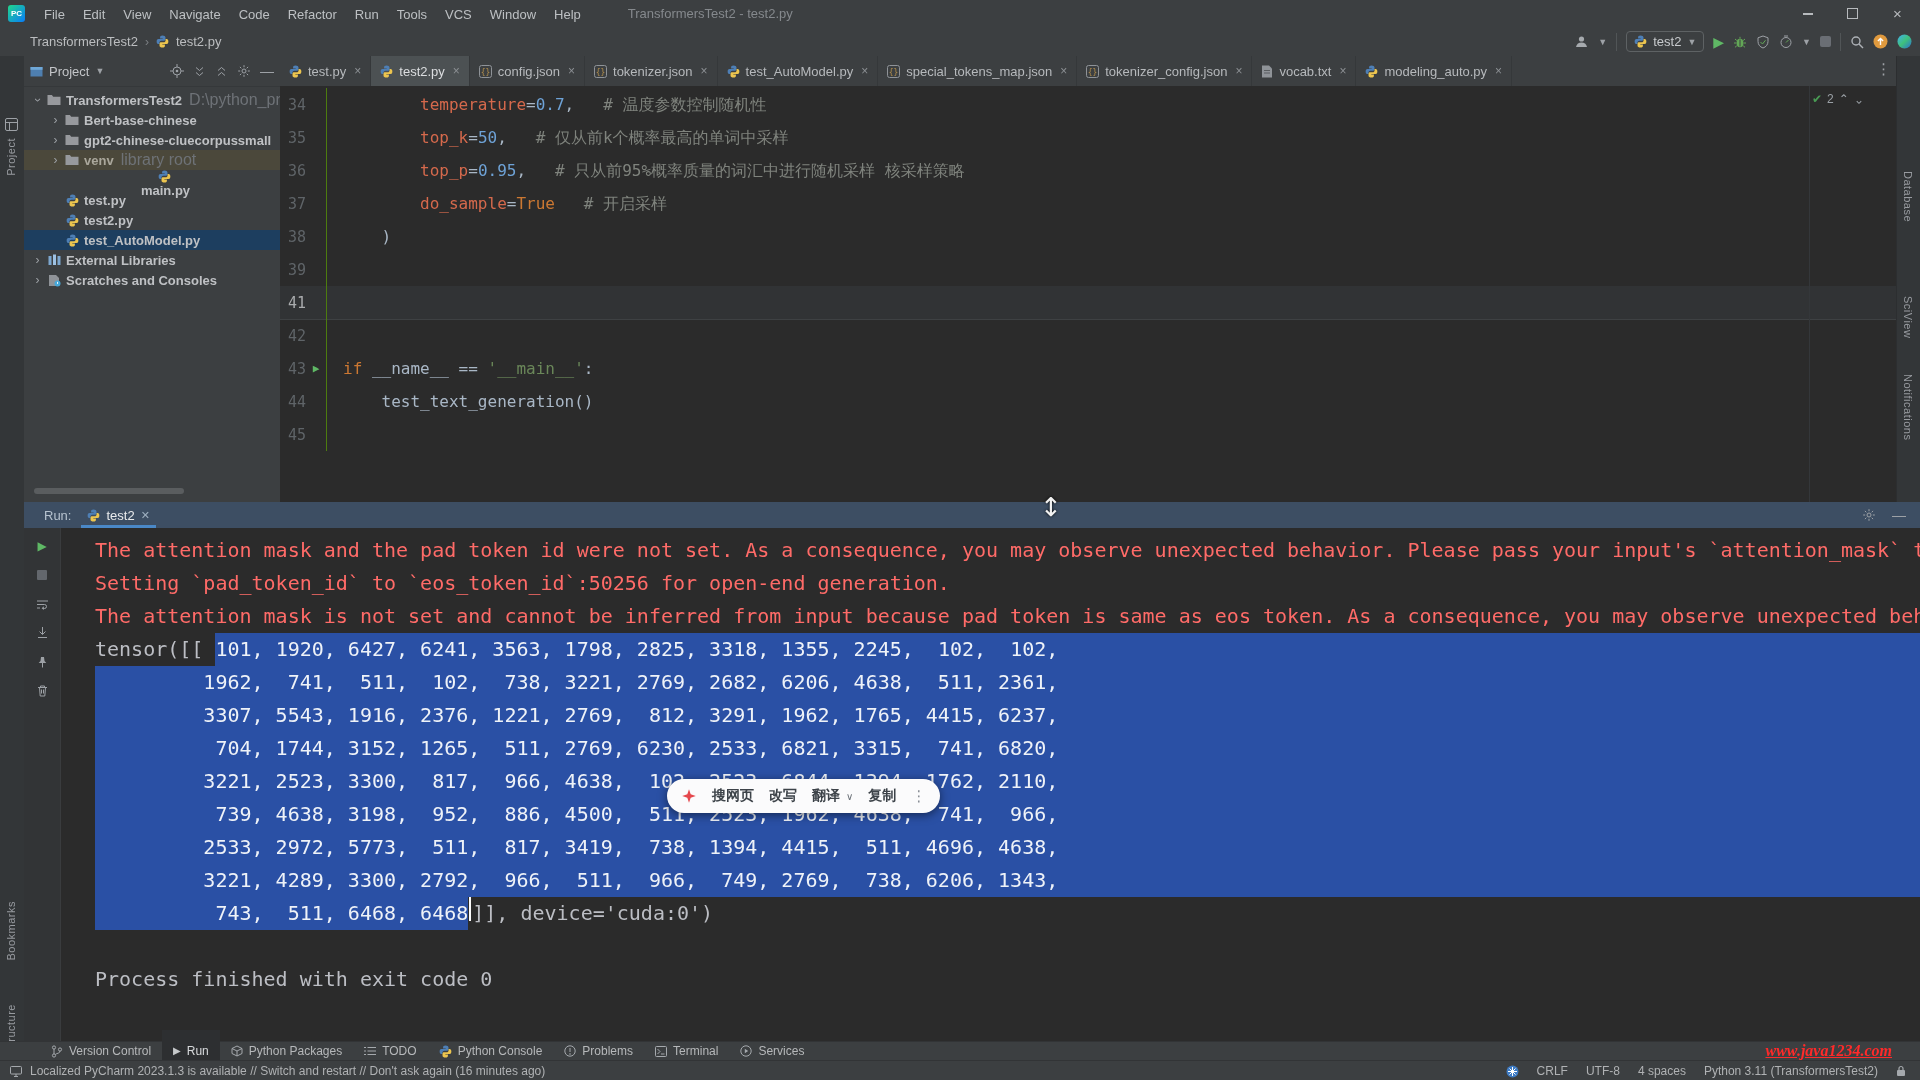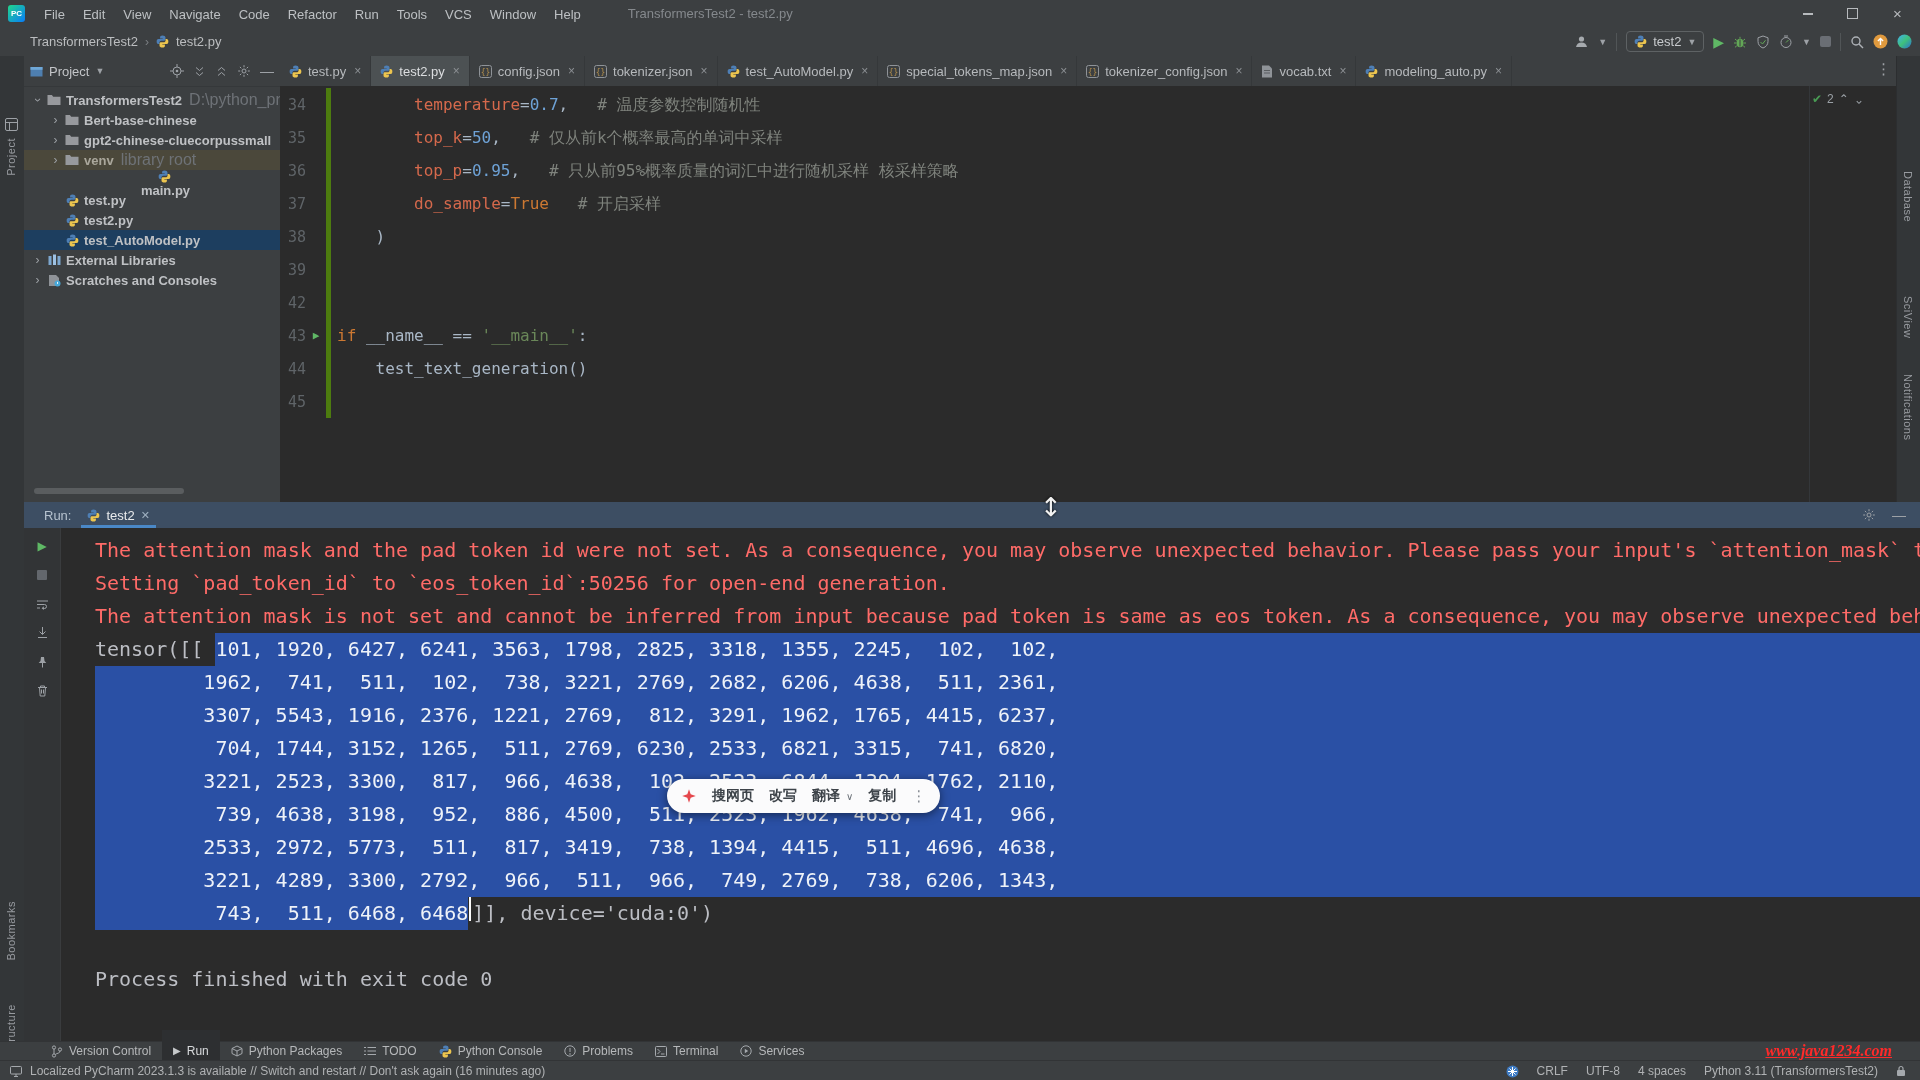--- a/index.html
+++ b/index.html
@@ -62,21 +62,21 @@
   .etab{display:flex;align-items:center;gap:6px;padding:0 9px;font-size:13px;color:#b6b9bc;border-right:1px solid #35383a;flex:none;}
   .etab.active{background:#4c5153;color:#dcdee0;}
   .tclose{color:#8c9094;font-size:12px;margin-left:2px;}
   #tab-more{position:absolute;left:1876px;top:60px;color:#9da1a6;font-size:15px;}
 
   
   #editor{left:280px;top:86px;width:1616px;height:416px;background:#2b2b2b;overflow:hidden;padding-top:2px;}
   .erow{height:33px;display:flex;align-items:center;font-family:"DejaVu Sans Mono",monospace;font-size:16px;}
   .lnum{width:26px;text-align:right;color:#5f6468;font-size:15px;flex:none;}
   .gic{width:20px;flex:none;display:flex;justify-content:center;align-items:center;}
-  .lcode{border-left:5px solid #4d7c0f;padding-left:6px;white-space:pre;height:33px;line-height:33px;flex:1;}
+  .lcode{border-left:1px solid #4d7c0f;padding-left:16px;white-space:pre;height:33px;line-height:33px;flex:1;}
   .erow.caret-row{background:#313335;box-shadow:0 1px 0 #3e4143;}
   .erow.caret-row .lnum{color:#a9abad;}
   .runarrow{color:#5fb865;font-size:11px;}
   .c-pl{color:#a9b7c6}.c-pa{color:#d5694c}.c-nu{color:#6ea2d6}.c-kw{color:#cc7832}
   .c-st{color:#6a8759}.c-bi{color:#8888c6}.c-co{color:#7f837d}
   #guide-line{left:1809px;top:86px;width:1px;height:416px;background:#34373a;}
   #inspections{left:1812px;top:92px;display:flex;align-items:center;gap:5px;font-size:12px;color:#9aa0a6;}
   #inspections .chk{color:#499c54;font-size:12px;}
 
   
@@ -512,20 +512,25 @@
       <div class="erow">
         <span class="lnum">38</span>
         <span class="gic"></span>
         <span class="lcode"><span class="c-pl">    )</span></span>
       </div>
       <div class="erow">
         <span class="lnum">39</span>
         <span class="gic"></span>
         <span class="lcode"></span>
       </div>
+      <div class="erow caret-row">
+        <span class="lnum">41</span>
+        <span class="gic"></span>
+        <span class="lcode"></span>
+      </div>
       <div class="erow">
         <span class="lnum">42</span>
         <span class="gic"></span>
         <span class="lcode"></span>
       </div>
       <div class="erow">
         <span class="lnum">43</span>
         <span class="gic">
           <span class="runarrow">▶</span>
         </span>

